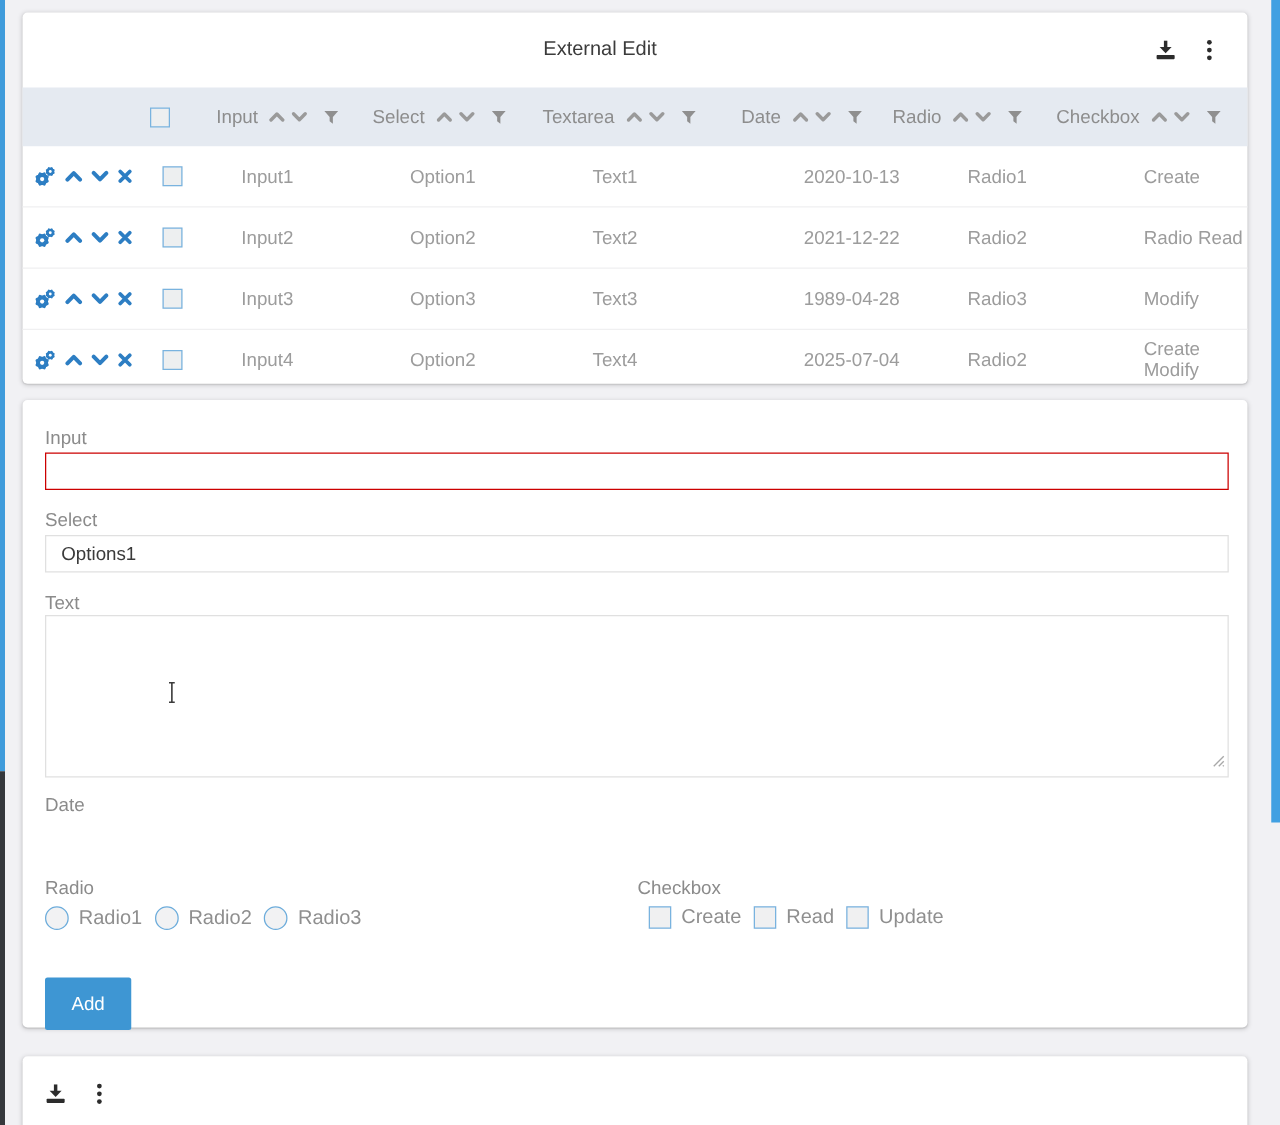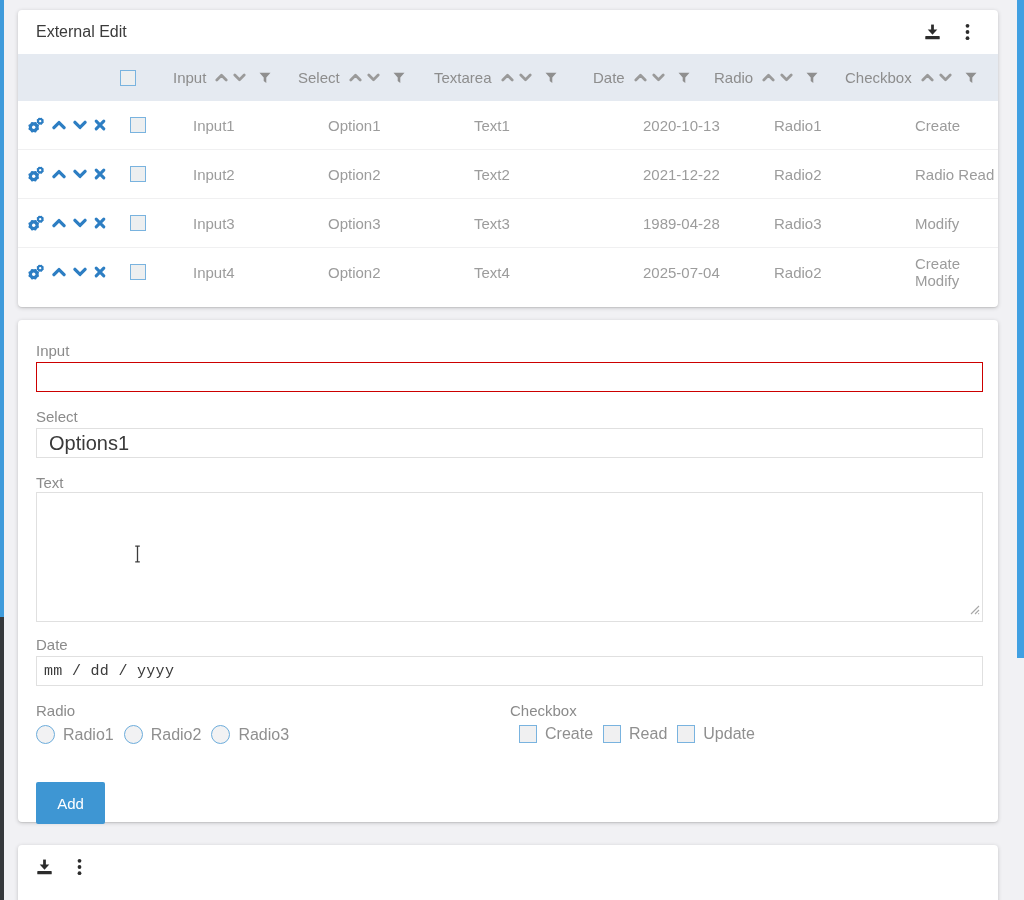--- a/index.html
+++ b/index.html
@@ -2,42 +2,42 @@
 <html><head>
 <meta charset="utf-8">
 <style>
   html,body{margin:0;padding:0;width:1024px;height:900px;overflow:hidden;
     background:#f1f1f4;font-family:"Liberation Sans",sans-serif;position:relative;}
   .card{position:absolute;left:18px;width:980px;background:#fff;border-radius:4px;
     box-shadow:0 1px 4px rgba(0,0,0,.18),0 1px 1px rgba(0,0,0,.08);}
   
   .sb{position:absolute;z-index:50;}
   
-  .card-head{height:44px;display:flex;align-items:center;padding:0 28px 0 18px;}
+  .card-head{height:60px;display:flex;align-items:center;padding:0 28px 0 18px;text-align:center;}
   .card-title{font-size:16px;color:#3b3b3b;flex:1;}
   .head-icons{display:flex;align-items:center;gap:24px;color:#2c2c2c;}
   .icon-btn{display:flex;align-items:center;justify-content:center;cursor:pointer;}
   
   .grid{display:grid;grid-template-columns:96px 57px 125px 136px 159px 121px 131px 1fr;align-items:center;}
   .thead{height:47px;background:#e5eaf1;}
   .th{display:flex;align-items:center;padding-left:2px;font-size:15px;color:#8d8d8d;}
   .th .sorts{display:flex;align-items:center;gap:5px;margin-left:9px;color:#9a9a9a;}
   .th .filter{margin-left:13px;color:#8f8f8f;display:flex;}
   .tr{height:48px;border-bottom:1px solid #f0f0f1;gap:10px;}
   .tr:last-child{border-bottom:none;}
   .td{font-size:15px;color:#9c9c9c;padding-left:2px;}
   .actions{display:flex;align-items:center;gap:7px;padding-left:9px;color:#2d7ec3;}
   .actions .icon-btn{color:#2d7ec3;}
   .cb{width:16px;height:16px;border:1px solid #79b3df;background:#edeff0;margin-left:6px;box-sizing:border-box;}
   
   .flabel{position:absolute;left:18px;font-size:15px;color:#8b8b8b;}
   .fbox{position:absolute;left:18px;width:945px;height:28px;border:1px solid #e0e0e0;
     background:#fff;box-sizing:content-box;display:flex;align-items:center;}
   .err{border:1px solid #cc0000;}
-  .sel-text{font-size:20px;color:#3a3a3a;padding-left:12px;}
+  .sel-text{font-size:15px;color:#3a3a3a;padding-left:12px;}
   .date-text{font-family:"Liberation Mono",monospace;font-size:15px;color:#3b3b3b;padding-left:7px;letter-spacing:.3px;}
   .opt-row{position:absolute;display:flex;align-items:center;gap:10px;}
   .opt{display:flex;align-items:center;gap:8px;font-size:16px;color:#8f8f8f;}
   .radio{width:19px;height:19px;border-radius:50%;border:1px solid #6cacdb;background:#f2f2f3;box-sizing:border-box;}
   .fcb{width:18px;height:18px;border:1px solid #79b3df;background:#f0f0f1;box-sizing:border-box;}
   .btn{position:absolute;left:18px;top:462px;width:69px;height:42px;background:#3e96d3;color:#fff;
     border:none;border-radius:2px;font-size:15px;font-family:"Liberation Sans",sans-serif;cursor:pointer;}
   .grip{position:absolute;right:2px;bottom:2px;}
 </style>
 </head>
@@ -395,23 +395,20 @@
         </svg>
     </span>
     <span style="position:absolute;left:96px;top:52px;">
       <svg width="9" height="18" viewBox="0 0 9 18">
           <path d="M2.2 1.2 h4.6 M4.5 1.2 v15.6 M2.2 16.8 h4.6" stroke="#3c3c3c" stroke-width="1.3" fill="none"></path>
         </svg>
     </span>
   </div>
 
   <div class="flabel" style="top:316px;">Date</div>
-  <div class="fbox" style="top:336px;">
-    <span class="date-text">mm / dd / yyyy</span>
-  </div>
 
   <div class="flabel" style="top:382px;">Radio</div>
   <div class="opt-row" style="left:18px;top:405px;">
     <div class="opt">
       <span class="radio"></span>
       <span>Radio1</span>
     </div>
     <div class="opt">
       <span class="radio"></span>
       <span>Radio2</span>

